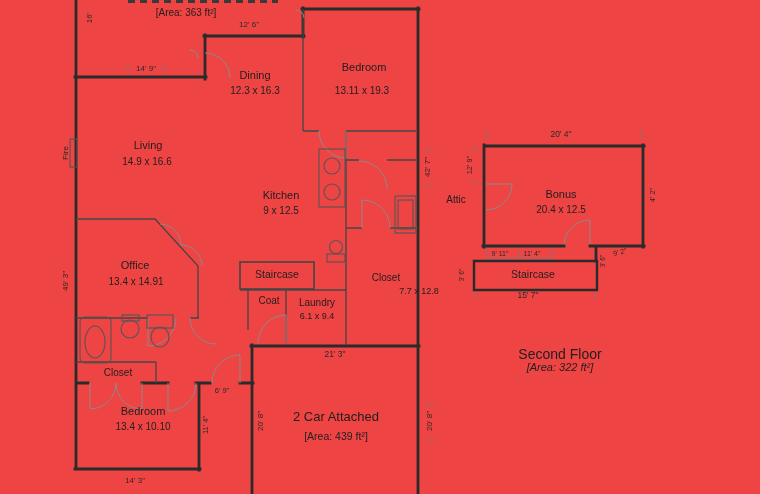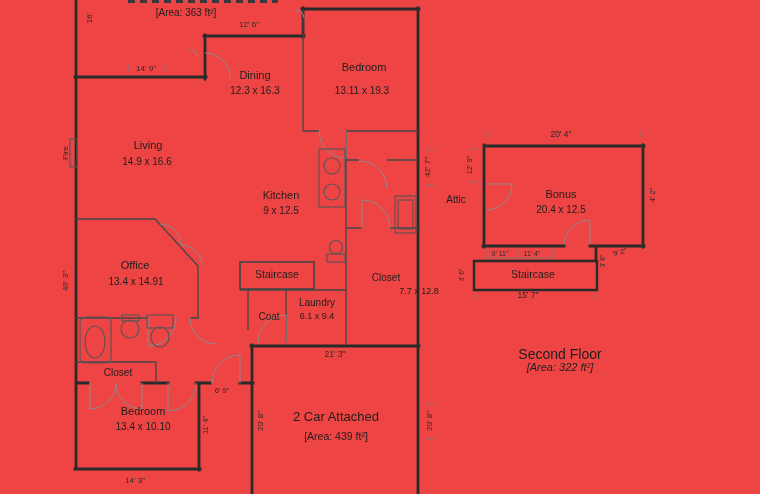--- a/index.html
+++ b/index.html
@@ -113,21 +113,21 @@
 
   <div class="lb name" style="left:281px;top:196px;">Kitchen</div>
   <div class="lb dims" style="left:281px;top:211px;">9 x 12.5</div>
 
   <div class="lb rot dim" style="left:66px;top:281px;">49' 3"</div>
 
   <div class="lb name" style="left:135px;top:266px;">Office</div>
   <div class="lb dims" style="left:136px;top:282px;">13.4 x 14.91</div>
 
   <div class="lb" style="left:277px;top:275px;font-size:10.5px;">Staircase</div>
-  <div class="lb" style="left:269px;top:317px;font-size:10px;text-align:center;">Coat</div>
+  <div class="lb" style="left:269px;top:301px;font-size:10px;text-align:center;">Coat</div>
 
   <div class="lb" style="left:317px;top:303px;font-size:10px;">Laundry</div>
   <div class="lb" style="left:317px;top:317px;font-size:9px;">6.1 x 9.4</div>
 
   <div class="lb" style="left:386px;top:278px;font-size:10px;">Closet</div>
   <div class="lb" style="left:386px;top:292px;font-size:9px;margin-left:33px;">7.7 x 12.8</div>
 
   <div class="lb" style="left:118px;top:373px;font-size:10px;">Closet</div>
 
   <div class="lb name" style="left:143px;top:412px;">Bedroom</div>

